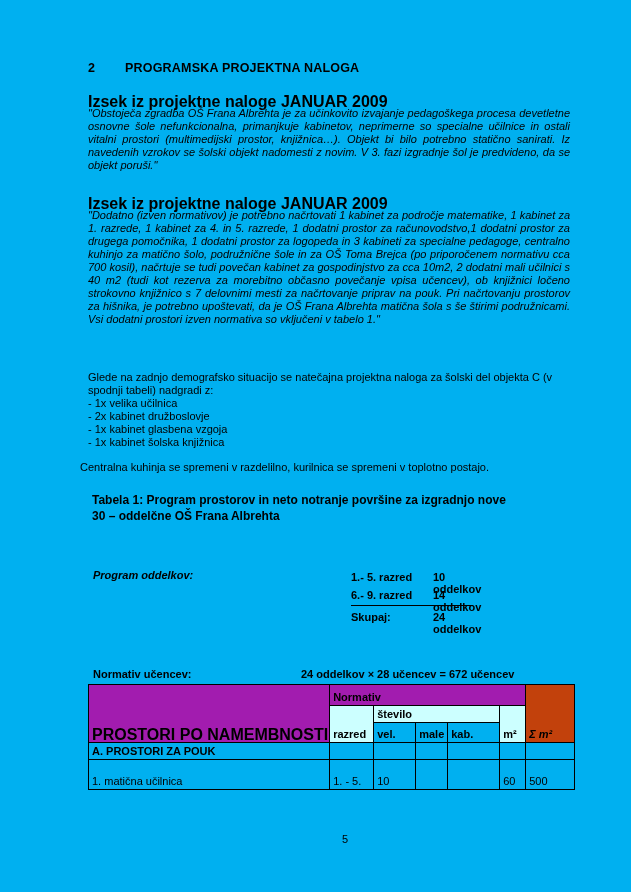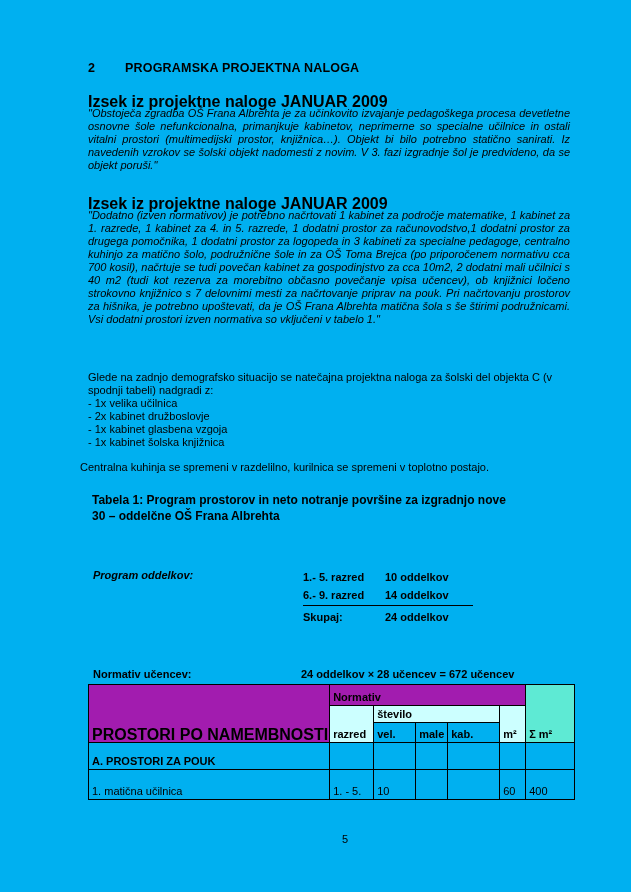--- a/index.html
+++ b/index.html
@@ -24,36 +24,36 @@
   #ex2-body { top:209px; left:88px; width:482px; }
 
   #upgrade-note { top:371px; left:88px; width:482px; }
   #kitchen-note { top:461px; left:80px; width:500px; }
 
   #table-caption { top:492px; left:92px; width:482px; font-size:12px; line-height:16px; font-weight:bold; }
 
   #program-block { top:569px; left:93px; width:400px; font-size:11px; font-weight:bold; }
   #program-block .prog-label { position:absolute; left:0; top:0;font-style:italic; }
   #program-block .prog-rows { position:absolute; left:210px; top:0; width:170px; }
-  .prog-row { position:relative; height:18px; }
+  .prog-row { position:relative; height:18px;margin-left:48px; }
   .prog-row .c1 { position:absolute; left:0; top:2px; }
   .prog-row .c2 { position:absolute; left:82px; top:2px; }
   .prog-rule { border-bottom:1px solid #000; }
   .prog-total { margin-top:3px; }
 
   #normativ-line { top:668px; left:93px; width:482px; font-size:11px; font-weight:bold; }
   #normativ-line .nrm-val { position:absolute; left:208px; top:0; }
 
   #main-table { top:684px; left:88px; }
   table { border-collapse:collapse; table-layout:fixed; }
   td { border:1px solid #000; vertical-align:bottom; padding:0 1px 1px 3px;
        font-size:11px; line-height:13px; overflow:hidden; white-space:nowrap; }
   td.gray  { background:#a21caf; }
   td.pcyan { background:#CCFFFF; }
-  td.pgreen{ background:#5eead4; }
+  td.pgreen{ background:#c2410c;font-style:italic; }
   td.hleft { font-size:16px; font-weight:bold; }
   td.hb { font-weight:bold; }
 
   #page-number { top:833px; left:320px; width:50px; text-align:center; font-size:11px; }
 </style>
 </head>
 <body>
 
 <div class="page">
 
@@ -125,37 +125,37 @@
       <tr style="height:17px">
         <td class="pcyan hb" rowspan="2">razred</td>
         <td class="pcyan hb" colspan="3">število</td>
         <td class="pcyan hb" rowspan="2">m²</td>
       </tr>
       <tr style="height:20px">
         <td class="hb">vel.</td>
         <td class="hb">male</td>
         <td class="hb">kab.</td>
       </tr>
-      <tr style="height:27px">
+      <tr style="height:17px">
         <td class="hb">A. PROSTORI ZA POUK</td>
         <td></td>
         <td></td>
         <td></td>
         <td></td>
         <td></td>
         <td></td>
       </tr>
       <tr style="height:30px">
         <td>1. matična učilnica</td>
         <td>1. - 5.</td>
         <td>10</td>
         <td></td>
         <td></td>
         <td>60</td>
-        <td>400</td>
+        <td>500</td>
       </tr>
     </tbody>
       </table>
   </div>
 
   <div id="page-number" class="abs">5</div>
 
 </div>
 
 </body></html>

